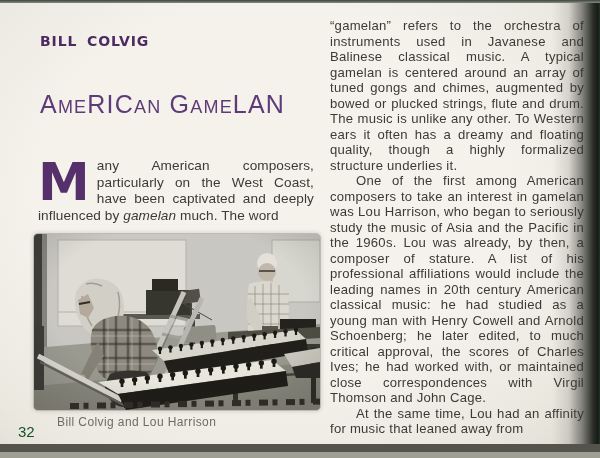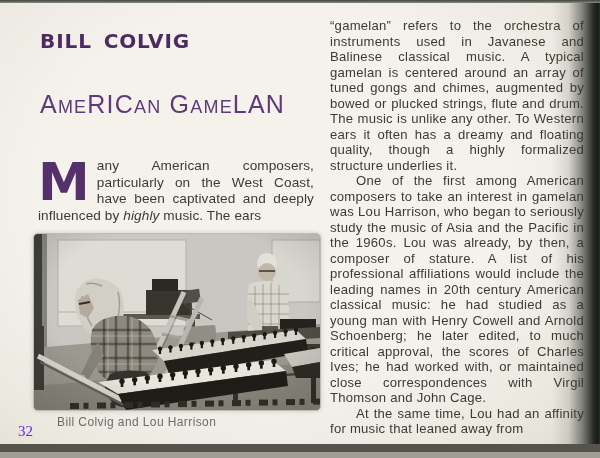--- a/index.html
+++ b/index.html
@@ -12,40 +12,40 @@
   .edge-top{position:absolute;top:0;left:0;right:0;height:3px;z-index:7;
     background:linear-gradient(180deg,#3f453e,#868b82);}
   .edge-bottom{position:absolute;left:0;right:0;top:444px;height:14px;z-index:7;
     background:linear-gradient(180deg,#55544c 0 60%, #a09f94 60% 100%);}
   .gutter{position:absolute;top:0;right:0;width:48px;height:100%;z-index:6;pointer-events:none;
     background:linear-gradient(90deg, rgba(80,80,72,0) 0%, rgba(80,80,72,0.16) 35%,
       rgba(52,54,48,0.55) 62%, #2a2d27 86%, #171a15 96%, #24392f 100%);}
 
   
   .title{position:absolute;left:40px;top:30px;margin:0;
-    font-family:"DejaVu Sans", sans-serif;font-weight:bold;font-size:20px;line-height:22px;
+    font-family:"DejaVu Sans", sans-serif;font-weight:bold;font-size:14px;line-height:22px;
     letter-spacing:0.9px;word-spacing:4px;color:var(--heading_purple,#4e2a63);}
   .subtitle{position:absolute;left:40px;top:90px;
     font-family:"Liberation Sans", sans-serif;font-size:25px;
     letter-spacing:1.2px;color:var(--subtitle_purple,#5e3a78);}
   .subtitle .sc{font-size:0.72em;}
   .intro{position:absolute;left:38px;top:158px;width:276px;margin:0;
     font-size:13.6px;line-height:16.5px;color:var(--body_text,#3c3a35);
     text-align:justify;letter-spacing:0.1px;}
   .dropcap{float:left;font-family:"DejaVu Sans", sans-serif;font-weight:bold;
     font-size:52px;line-height:0.8;margin:4px 7px 0 0;color:var(--dropcap_purple,#56306b);}
   .ital{font-style:italic;}
 
   .photo{position:absolute;left:33px;top:233px;width:286px;height:176px;
     border-radius:5px;overflow:hidden;border:1px solid #bdbbb2;
     box-shadow:0 0 4px rgba(90,88,80,0.25);background:#c8c7c1;}
   .caption{position:absolute;left:57px;top:415px;font-size:12px;letter-spacing:0.4px;
     color:var(--caption_gray,#6e6d65);}
-  .pagenum{position:absolute;left:18px;top:423px;font-size:15px;color:#6d28d9;
-    font-family:Liberation Serif, serif;text-align:right;}
+  .pagenum{position:absolute;left:18px;top:423px;font-size:15px;color:#14532d;
+    font-family:Liberation Sans, sans-serif;text-align:right;}
 
   
   .right-col{position:absolute;left:330px;top:18px;width:254px;height:423px;overflow:hidden;
     font-size:13.1px;line-height:15.5px;color:var(--body_text,#3c3a35);
     text-align:justify;letter-spacing:0.25px;}
   .right-col p{margin:0;}
   .right-col p + p{text-indent:26px;}
 </style>
 </head>
 <body>
@@ -53,21 +53,21 @@
 <div>
 
   <div class="edge-top"></div>
 
   <h1 class="title">
     <span>BILL COLVIG</span><br>
   </h1>
 
   <div class="subtitle mixed-caps"><span>A</span><span class="sc">M</span><span class="sc">E</span><span>R</span><span>I</span><span>C</span><span class="sc">A</span><span class="sc">N</span><span> </span><span>G</span><span class="sc">A</span><span class="sc">M</span><span class="sc">E</span><span>L</span><span>A</span><span>N</span></div>
 
-  <p class="intro"><span class="dropcap">M</span><span><span>any American composers, particularly on the West Coast, have been captivated and deeply influenced by </span><span class="ital">highly</span><span> music. The ears</span></span></p>
+  <p class="intro"><span class="dropcap">M</span><span><span>any American composers, particularly on the West Coast, have been captivated and deeply influenced by </span><span class="ital">gamelan</span><span> much. The word</span></span></p>
 
   <div class="photo" title="Black-and-white photograph of Bill Colvig kneeling beside gamelan instruments while Lou Harrison works at a table behind him">
     <svg viewBox="0 0 286 176" width="286" height="176" xmlns="http://www.w3.org/2000/svg">
       <defs>
         <path id="torsoPath" d="M58,96 Q64,84 82,82 Q106,80 118,98 Q126,112 122,128 Q118,142 104,146 L82,148 Q66,146 62,132 Q54,112 58,96 Z"></path>
         <clipPath id="torsoClip">
             <use href="#torsoPath"></use>
           </clipPath>
         <radialGradient id="pv" cx="50%" cy="40%" r="75%">
           <stop offset="60%" stop-color="rgba(40,40,36,0)"></stop>

